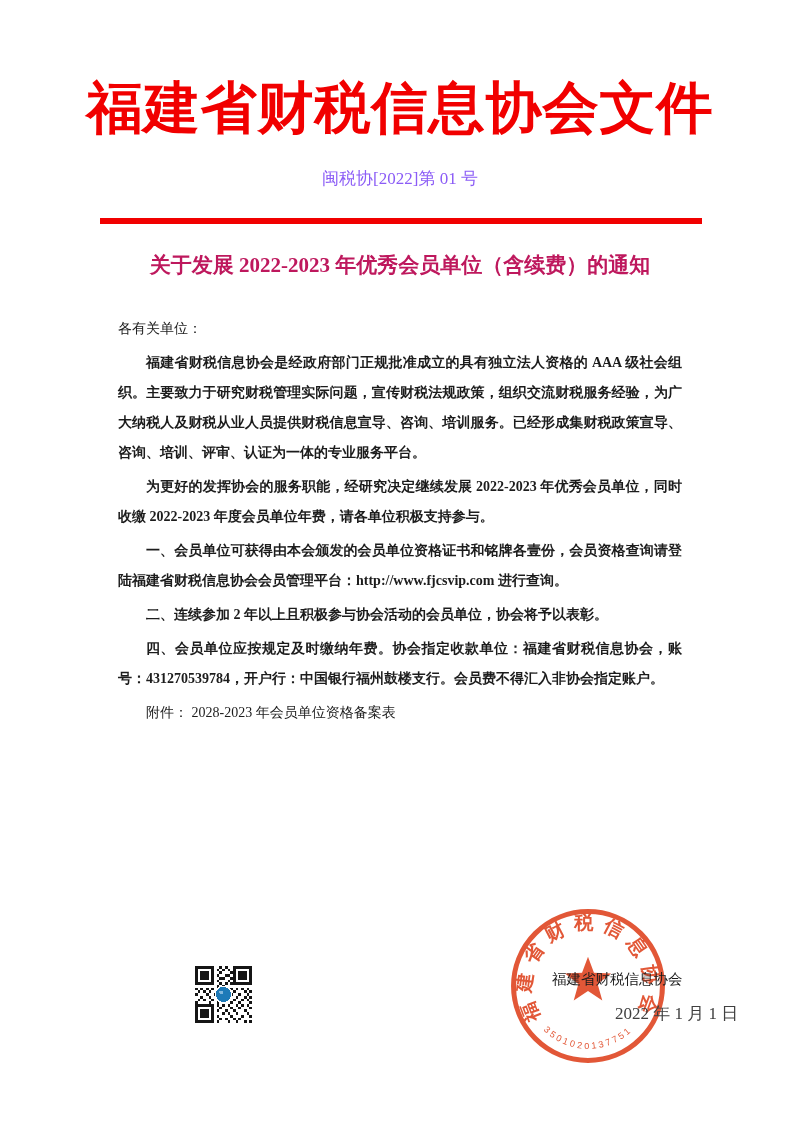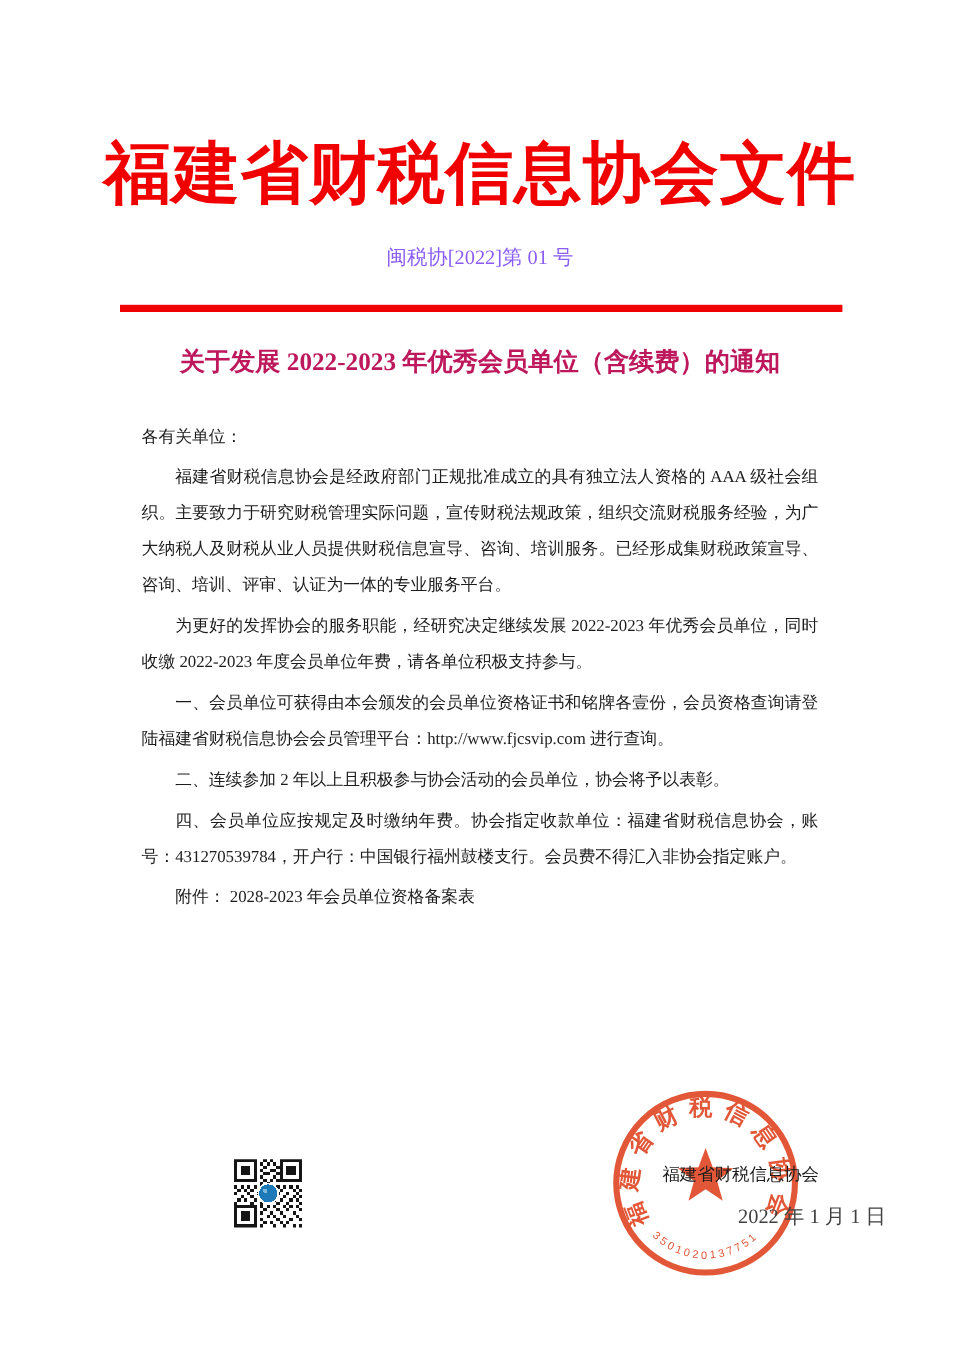--- a/index.html
+++ b/index.html
@@ -2,42 +2,42 @@
 <html><head>
 <meta charset="utf-8">
 <style>
   html,body { margin:0; padding:0; background:#fff; }
   .page {
     position:relative; width:800px; height:1131px; margin:0 auto;
     background:#ffffff; overflow:hidden; color:#1a1a1a;
     font-family:"Liberation Serif","DejaVu Serif",serif;
   }
   .org-header {
-    padding-top:112px; text-align:center;
+    padding-top:76px; text-align:center;
     font-family:"Liberation Sans","DejaVu Sans",sans-serif;
     font-weight:700; font-size:56px; line-height:64px;
     color:#f10000; letter-spacing:1px; white-space:nowrap;
   }
   .doc-number {
     margin-top:28px; text-align:center;
     font-size:17px; line-height:22px; color:#8b5cf6;
   }
   .red-line { margin:28px 98px 0 100px; height:6px; background:#f10000; }
   .doc-title {
     margin:26px 60px 0; text-align:center;
     font-size:21px; line-height:30px; font-weight:700; color:#be185d;
   }
   .body {
     margin:34px 118px 0 118px;
     font-size:14px; line-height:30px; text-align:justify;
     color:#1c1c1c;
   }
   .body p { margin:4px 0 0 0; }
   .body p.salutation { margin-top:0; text-indent:0; }
-  .body p.para { text-indent:2em; }
+  .body p.para { text-indent:2em;font-weight:bold; }
   .body p.attachment { text-indent:2em; }
   .qr { position:absolute; left:195px; top:966px; }
   .seal { position:absolute; left:509px; top:907px; opacity:0.93; }
   .seal-org-text { font-size:19px; font-weight:700; letter-spacing:8px; fill:#e04b28; }
   .seal-serial-text { font-size:9px; letter-spacing:2.5px; fill:#e04b28; font-family:"Liberation Sans","DejaVu Sans",sans-serif; }
   .sig-org { position:absolute; left:552px; top:969px; font-size:14.5px; line-height:20px; color:#1c1c1c; white-space:nowrap; }
   .sig-date { position:absolute; left:576px; top:1004px; font-size:17px; line-height:20px; color:#404040; white-space:nowrap;margin-left:39px; }
 </style>
 </head>
 <body>

